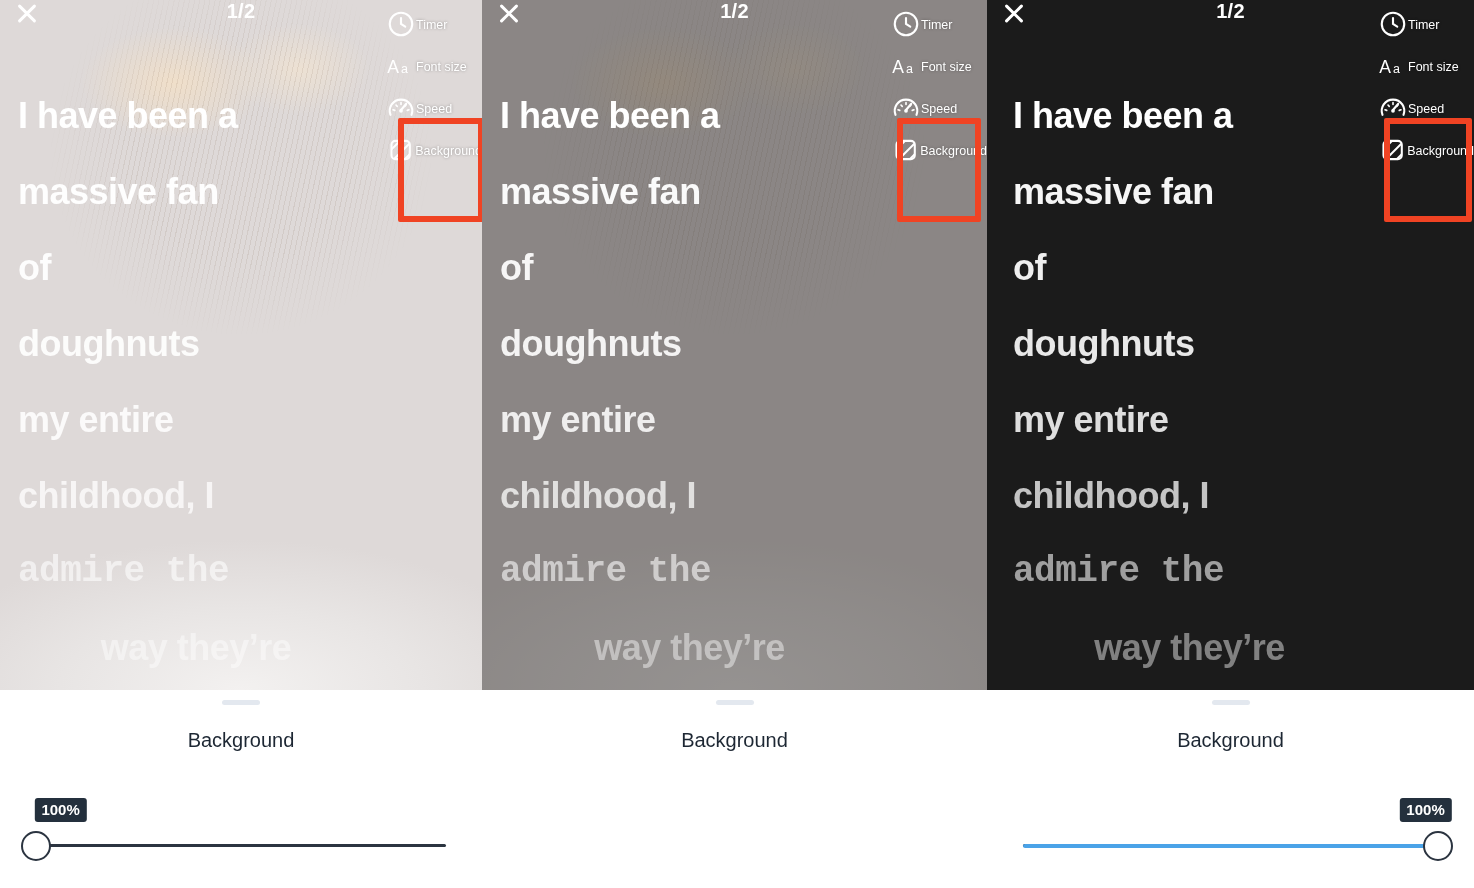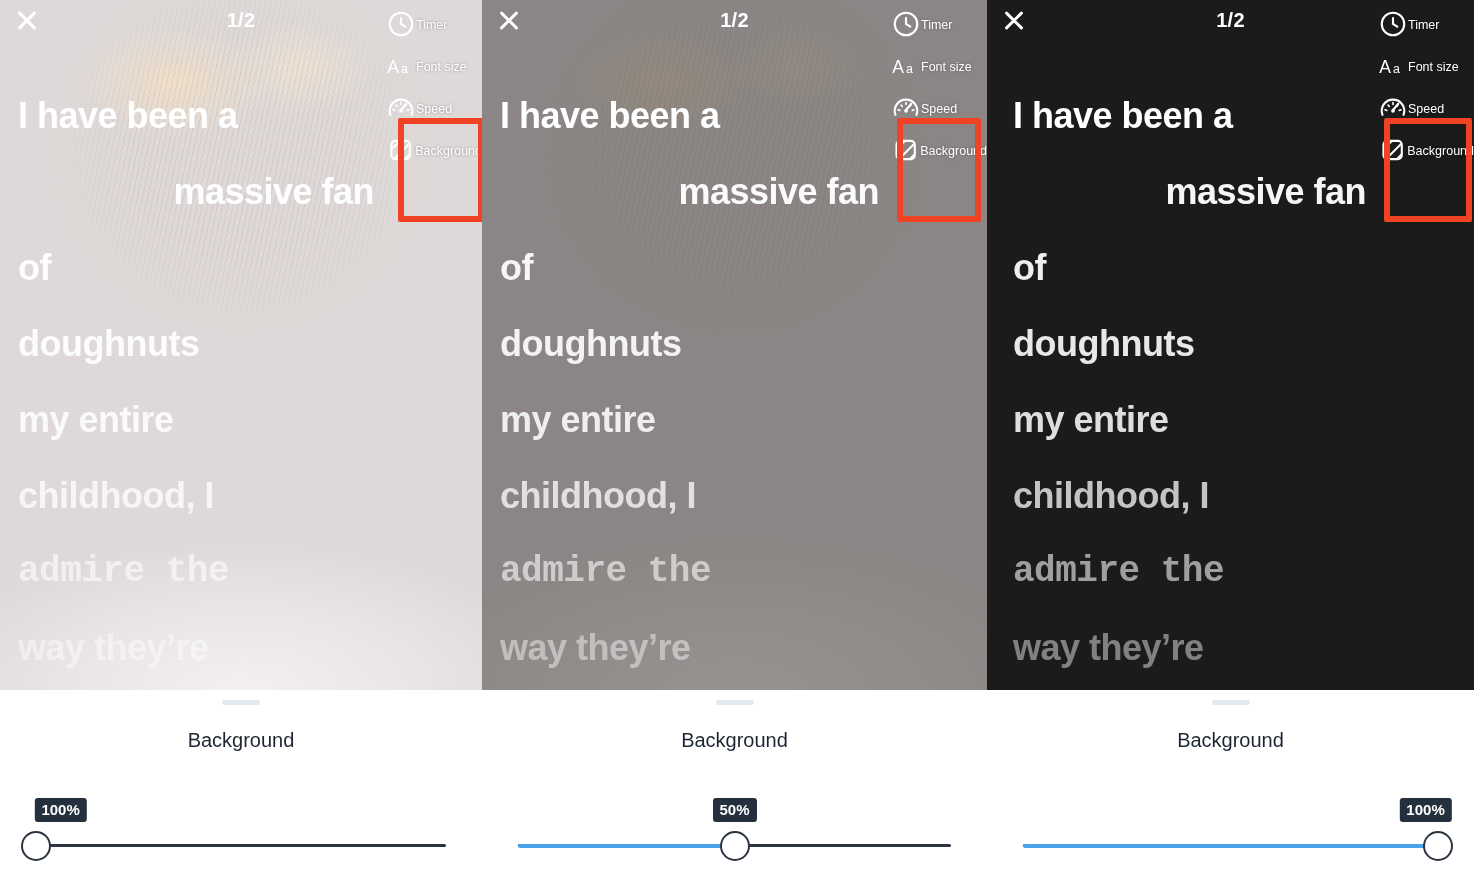--- a/index.html
+++ b/index.html
@@ -64,21 +64,21 @@
     opacity: .85;
   }
   
   .dim { position: absolute; inset: 0; pointer-events: none; }
   .p2 .dim { background: rgba(55,52,50,0.50); }
   .p3 .preview { background: #1b1b1b; }
 
   
   .topbar {
     position: absolute; top: 0; left: 0; right: 0; height: 40px;
-    display: flex; align-items: center;
+    display: flex; align-items: flex-start;
     padding: 0 14px;
     z-index: 6;
   }
   .close-icon {
     width: 26px; height: 26px; position: relative; cursor: pointer;
     flex: 0 0 auto;
   }
   .close-icon::before, .close-icon::after {
     content: ""; position: absolute; left: 1px; top: 12px;
     width: 24px; height: 3px; background: #ffffff; border-radius: 2px;
@@ -131,27 +131,27 @@
     z-index: 4;
     font-weight: 700;
     font-size: 36px;
     line-height: 76px;
     letter-spacing: -0.5px;
     pointer-events: none;
   }
   .p3 .caption { left: 26px; }
   .cap-line { display: block; white-space: nowrap; }
   .cap-line.w1 { color: #ffffff; }
-  .cap-line.w2 { color: rgba(255,255,255,0.96); text-align: right; }
+  .cap-line.w2 { color: rgba(255,255,255,0.96); }
   .cap-line.w3 { color: rgba(255,255,255,0.93); }
   .cap-line.w4 { color: rgba(255,255,255,0.90); }
   .cap-line.w5 { color: rgba(255,255,255,0.86); }
   .cap-line.w6 { color: rgba(255,255,255,0.74); }
   .cap-line.w7 { color: rgba(255,255,255,0.58); font-family: Liberation Mono, monospace; }
-  .cap-line.w8 { color: rgba(255,255,255,0.45); }
+  .cap-line.w8 { color: rgba(255,255,255,0.45); text-align: center; }
 
   
   .sheet {
     position: absolute;
     left: 0; right: 0; bottom: 0;
     height: 198px;
     background: #ffffff;
     border-top-left-radius: 16px;
     border-top-right-radius: 16px;
     z-index: 9;
@@ -363,26 +363,20 @@
             </g>
           </svg>
           <span class="tool-label">Background</span>
         </div>
       </div>
     </div>
 
     <div class="sheet">
       <div class="grabber"></div>
       <div class="sheet-title">Background</div>
-      <div class="slider-wrap">
-        <div class="track"></div>
-        <div class="track-fill" style="width:50%;"></div>
-        <div class="badge" style="left:50%;">50%</div>
-        <div class="thumb" style="left:50%;"></div>
-      </div>
     </div>
   </div>
 
   <div class="panel p3">
     <div class="preview">
 
       <div class="dim"></div>
 
       <div class="topbar">
         <div class="close-icon"></div>

